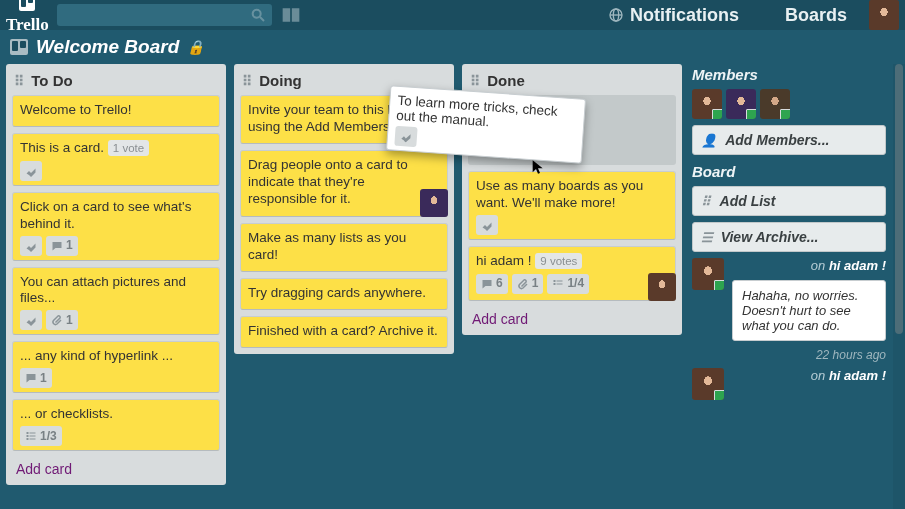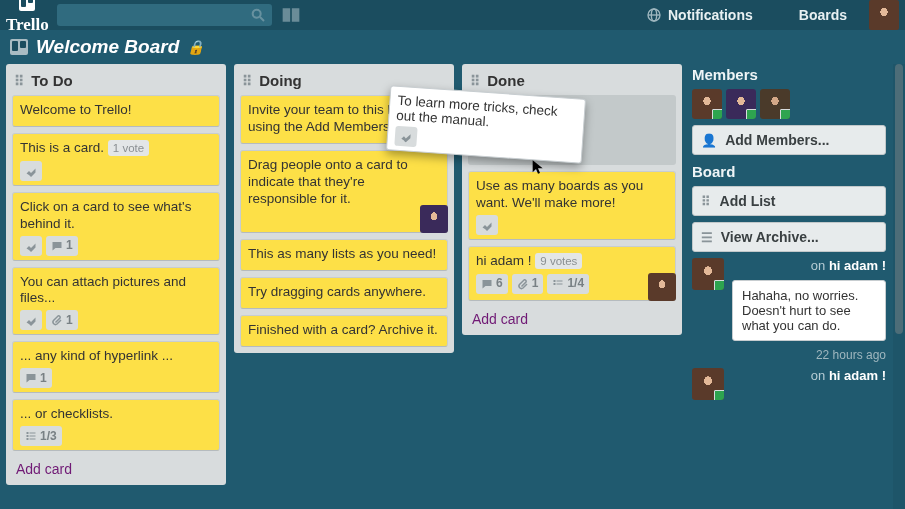--- a/index.html
+++ b/index.html
@@ -25,21 +25,21 @@
 .logo-icon::before, .logo-icon::after { content: ""; position: absolute; background: #1b4d5f; border-radius: 1px; }
 .logo-icon::before { left: 2px; top: 2px; width: 5px; height: 10px; }
 .logo-icon::after { right: 2px; top: 2px; width: 5px; height: 6px; }
 .search-box {
   width: 215px; height: 22px; background: #306b7f; border-radius: 3px;
   display: flex; align-items: center; justify-content: flex-end; padding-right: 6px;
 }
 .search-box svg { width: 16px; height: 16px; opacity: 0.5; }
 .book-icon { width: 22px; height: 22px; display: flex; align-items: center; justify-content: center; opacity: 0.6; }
 .spacer { flex: 1; }
-.hdr-btn { display: flex; align-items: center; gap: 6px; color: #e8f0f2; font-weight: bold; font-size: 14px; padding: 0 8px; cursor: pointer; justify-content: flex-end; }
+.hdr-btn { display: flex; align-items: center; gap: 6px; color: #e8f0f2; font-weight: bold; font-size: 18px; padding: 0 8px; cursor: pointer; justify-content: flex-end; }
 .hdr-btn .icn { width: 16px; height: 16px; }
 .avatar { width: 30px; height: 30px; background: #6a4a3a; border-radius: 2px; margin-left: 6px; position: relative; overflow: hidden; }
 .avatar-face { width: 100%; height: 100%; background: radial-gradient(ellipse 40% 45% at 50% 40%, #e3b898 30%, #5a3a2a 31%); }
 .board-header {
   height: 34px; display: flex; align-items: center; gap: 8px; padding: 0 10px; font-style: italic;
 }
 .board-header .board-icon { width: 18px; height: 16px; background: #a9bcc3; border-radius: 2px; position: relative; }
 .board-header .board-icon::before, .board-header .board-icon::after { content:""; position:absolute; background:#1b4d5f; border-radius:1px; top:2px; }
 .board-header .board-icon::before { left:2px; width:6px; height:10px; }
 .board-header .board-icon::after { right:2px; width:6px; height:7px; }
@@ -62,21 +62,21 @@
   background: #d8dcdd; border-radius: 3px; height: 20px; min-width: 20px;
   display: inline-flex; align-items: center; justify-content: center; gap: 3px;
   padding: 0 5px; color: #788084; font-size: 12px; font-weight: bold;
 }
 .badge svg { width: 12px; height: 12px; }
 .mini-badge { background: #e3e6e7; color: #8a8f92; font-size: 11.5px; padding: 1px 5px; border-radius: 3px; display:inline-block; }
 .card-avatar { position: absolute; right: -1px; bottom: -1px; width: 28px; height: 28px; border-radius: 3px; overflow: hidden; }
 .labels { display: flex; gap: 3px; margin-bottom: 5px; }
 .label { width: 40px; height: 8px; border-radius: 2px; }
 .add-card { color: #701a75; font-size: 14px; padding: 4px 4px 2px 4px; cursor: pointer; }
-.sidebar { width: 198px; padding: 0 2px; color: #fff; display: flex; flex-direction: column; gap: 6px; }
+.sidebar { width: 198px; padding: 0 2px; color: #fff; display: flex; flex-direction: column; gap: 6px; font-style: italic; }
 .side-heading { font-weight: bold; font-size: 15px; color: #eef4f6; margin-top: 2px; }
 .side-sub { color: #b6cdd5; }
 .member-row { display: flex; gap: 4px; }
 .member { width: 30px; height: 30px; background: #555; border-radius: 3px; position: relative; overflow:hidden; }
 .member::after { content:""; position:absolute; right:-1px; bottom:-1px; width:9px; height:9px; background:#2ea44f; border:1px solid #d8dcdd; border-radius:1px; }
 .side-btn {
   background: #e7ebec; color: #3a4042; border-radius: 3px; padding: 6px 8px;
   display: flex; align-items: center; gap: 8px; font-weight: bold; font-size: 14px; cursor: pointer;
   border: 1px solid #c2c8ca;
 }
@@ -227,28 +227,28 @@
   </div>
 
   <div class="list">
     <div class="list-header">
       <span class="grip">⠿</span>
       <span>Doing</span>
     </div>
     <div class="card">
       <div class="card-text">Invite your team to this board using the Add Members button</div>
     </div>
-    <div class="card" style="padding-bottom:22px">
+    <div class="card" style="padding-bottom:6px">
       <div class="card-text" style="padding-right:4px">Drag people onto a card to indicate that they're responsible for it.</div>
       <div class="card-avatar">
           <div class="avatar-face" style="background:radial-gradient(ellipse 40% 45% at 50% 40%, #e3b898 30%, #3a2a5a 31%)"></div>
         </div>
     </div>
     <div class="card">
-        <div class="card-text">This as many lists as you need!</div>
+        <div class="card-text">Make as many lists as you card!</div>
       </div>
     <div class="card">
         <div class="card-text">Try dragging cards anywhere.</div>
       </div>
     <div class="card">
         <div class="card-text">Finished with a card? Archive it.</div>
       </div>
   </div>
 
   <div class="list">

